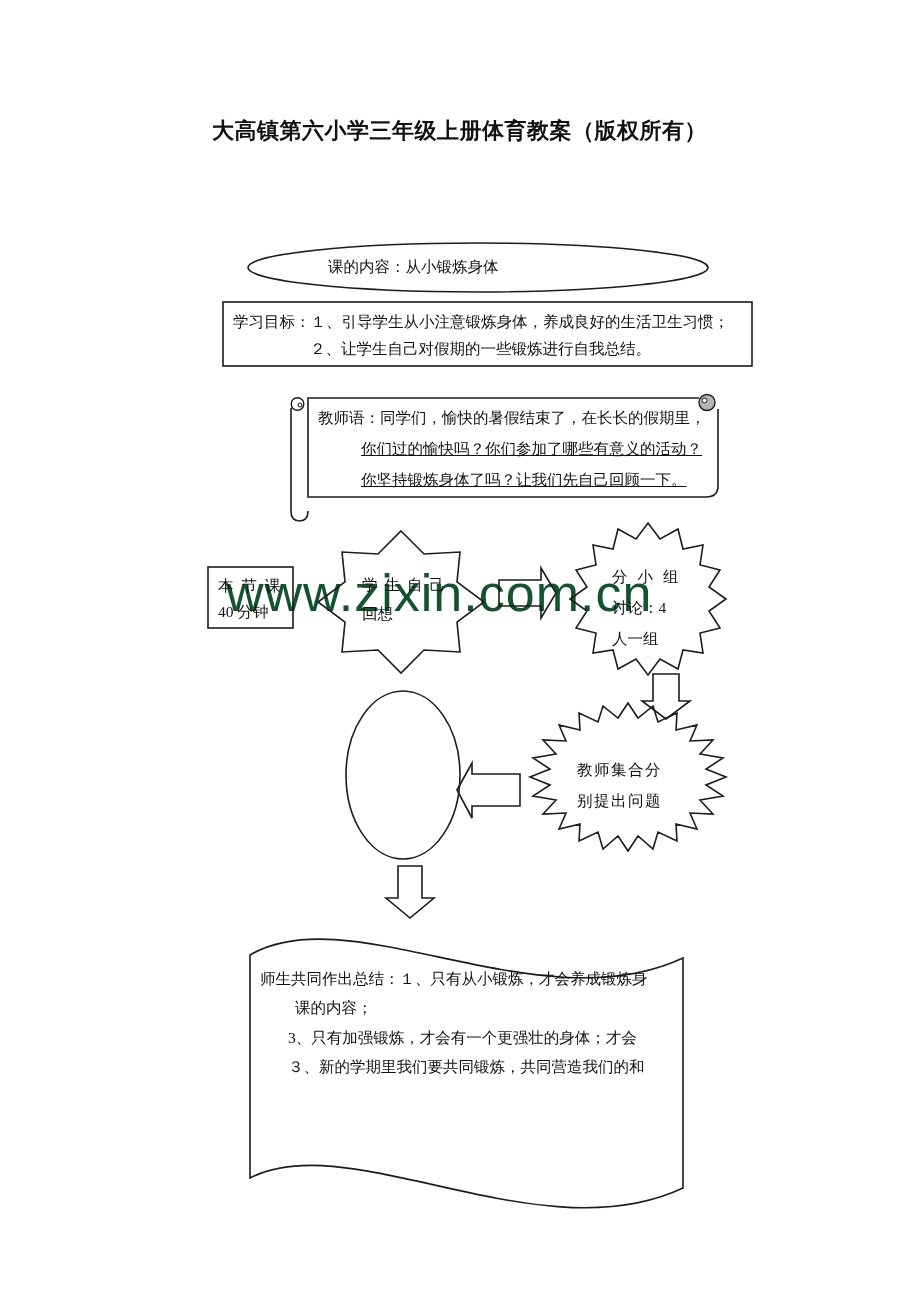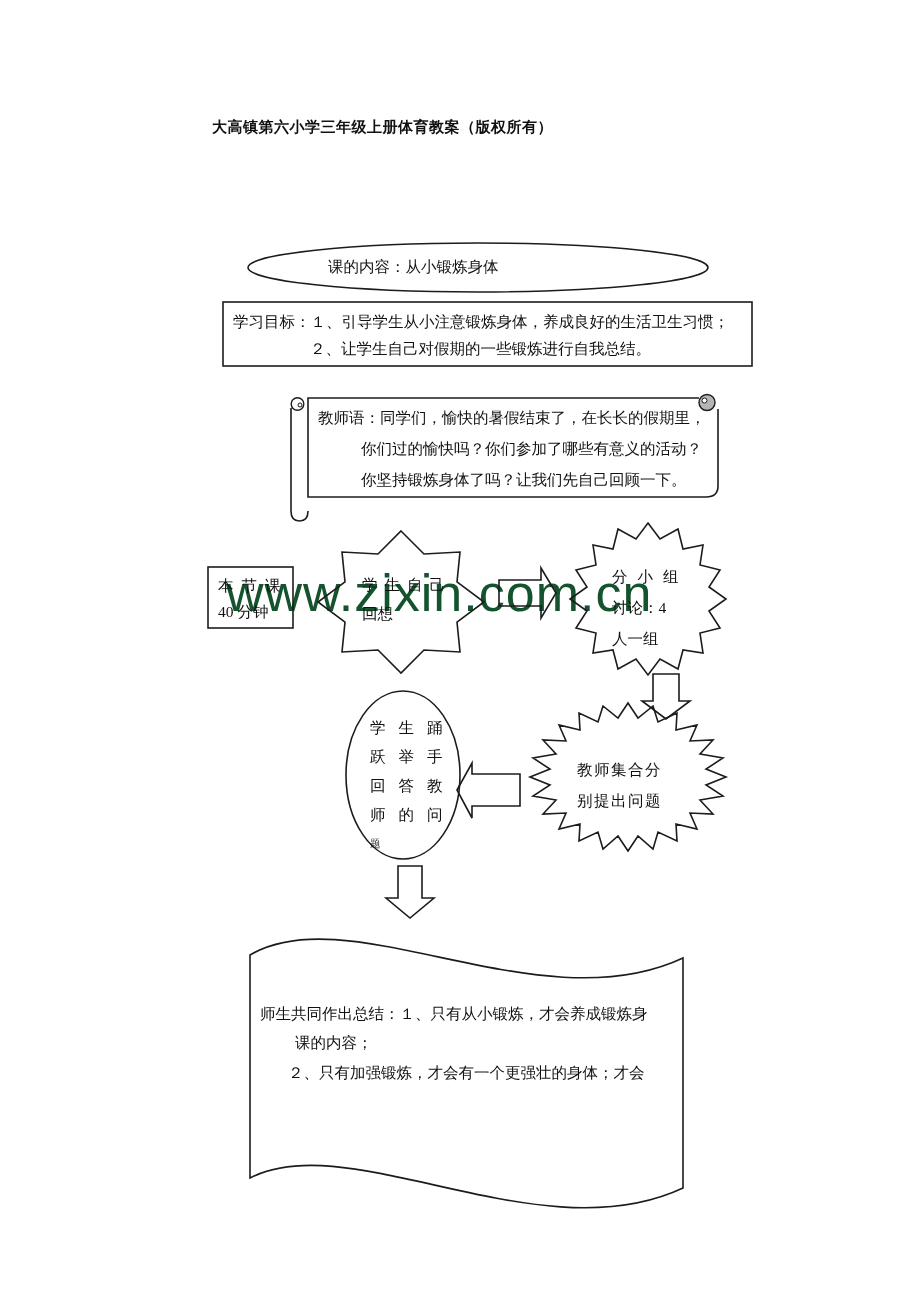--- a/index.html
+++ b/index.html
@@ -3,43 +3,43 @@
 <meta charset="utf-8">
 <style>
   html,body{margin:0;padding:0;background:#ffffff;}
   #canvas{
     position:relative;width:920px;height:1302px;background:#ffffff;
     overflow:hidden;color:#111;
     font-family:"Liberation Serif","DejaVu Serif",serif;
   }
   .abs{position:absolute;}
   .txt{color:#111;line-height:1.2;white-space:nowrap;}
-  #doc-title{left:212px;top:118px;font-size:15px;font-weight:bold;letter-spacing:0.5px;}
+  #doc-title{left:212px;top:118px;font-size:22px;font-weight:bold;letter-spacing:0.5px;}
   #doc-subtitle{left:310px;top:188px;font-size:23px;font-weight:bold;letter-spacing:2px;}
   #watermark{
     left:226px;top:562px;font-size:52px;letter-spacing:1px;color:#14532d;
     font-family:"Liberation Sans","DejaVu Sans",sans-serif;z-index:1;font-weight:400;
   }
   #shape-layer{left:0;top:0;z-index:2;}
   .textlayer{z-index:3;}
   #content-ellipse-text{left:328px;top:258px;font-size:15.5px;}
   #goals-text{left:233px;top:308px;font-size:15.5px;line-height:27px;}
   #goals-text .l2{padding-left:77px;}
   #scroll-text{left:318px;top:402px;font-size:15.5px;line-height:31px;}
-  #scroll-text .ind{padding-left:43px;}
+  #scroll-text .ind{padding-left:43px;text-decoration:underline;}
   #duration-text{left:218px;top:573px;font-size:15.5px;line-height:26px;}
   #duration-text .sp{letter-spacing:8px;}
   #star-text{left:362px;top:570px;font-size:15.5px;line-height:29px;}
   #star-text .sp{letter-spacing:7px;}
   #burst16-text{left:612px;top:561px;font-size:15.5px;line-height:31px;}
   #burst16-text .sp{letter-spacing:10px;}
   #burst24-text{left:577px;top:754px;font-size:15.5px;line-height:31px;letter-spacing:1.5px;}
   #answer-text{left:370px;top:713px;font-size:15.5px;line-height:29px;letter-spacing:13px;}
   #answer-text .small{font-size:10.5px;letter-spacing:0;}
-  #wave-text{left:260px;top:999px;font-size:15.5px;line-height:29.3px;}
+  #wave-text{left:260px;top:964px;font-size:15.5px;line-height:29.3px;}
   #wave-text .i1{padding-left:35px;}
   #wave-text .i2{padding-left:28px;}
   #wave-text .i3{padding-left:33px;}
   #wave-text .i4{padding-left:28px;}
   #wave-text .i5{padding-left:33px;}
   svg .ln{fill:none;stroke:#1c1c1c;stroke-width:1.6;}
 </style>
 </head>
 <body>
 
@@ -112,27 +112,21 @@
     <div class="sp">分小组</div>
     <div>讨论：4</div>
     <div>人一组</div>
   </div>
 
   <div id="burst24-text" class="abs txt textlayer">
     <div>教师集合分</div>
     <div>别提出问题</div>
   </div>
 
-  <div id="answer-text" class="abs txt textlayer">
-    <div>学生踊</div>
-    <div>跃举手</div>
-    <div>回答教</div>
-    <div>师的问</div>
-    <div class="small">题</div>
-  </div>
 
   <div id="wave-text" class="abs txt textlayer">
     <div>师生共同作出总结：１、只有从小锻炼，才会养成锻炼身</div>
     <div class="i1">课的内容；</div>
-    <div class="i2">２、只有加强锻炼，才会有一个更强壮的身体；才会</div>
+    <div class="i2">3、只有加强锻炼，才会有一个更强壮的身体；才会</div>
+    <div class="i4">３、新的学期里我们要共同锻炼，共同营造我们的和</div>
   </div>
 
 </div>
 
 </body></html>

